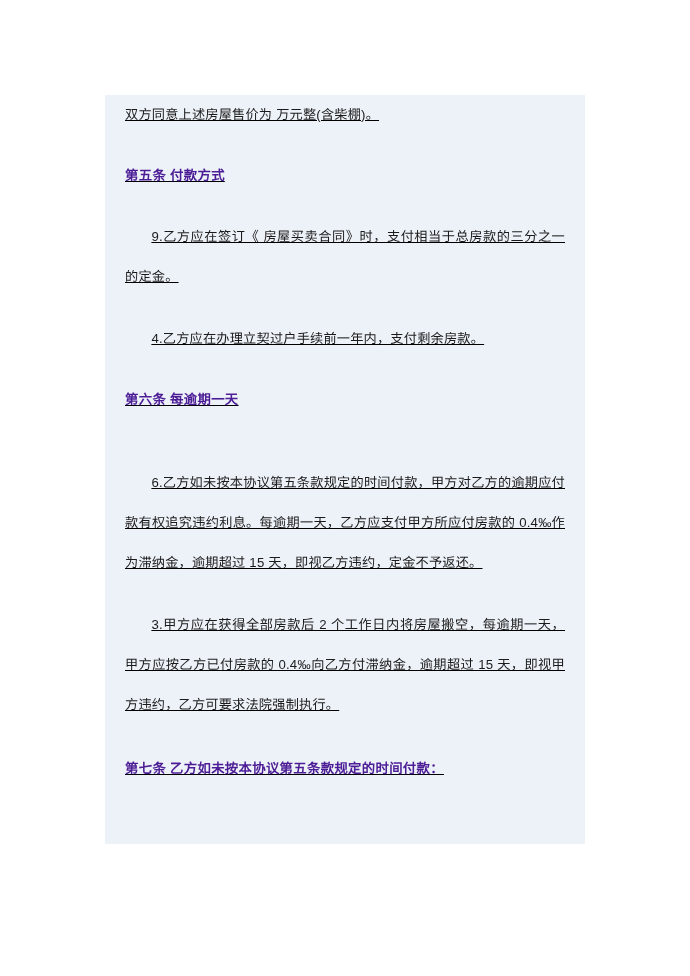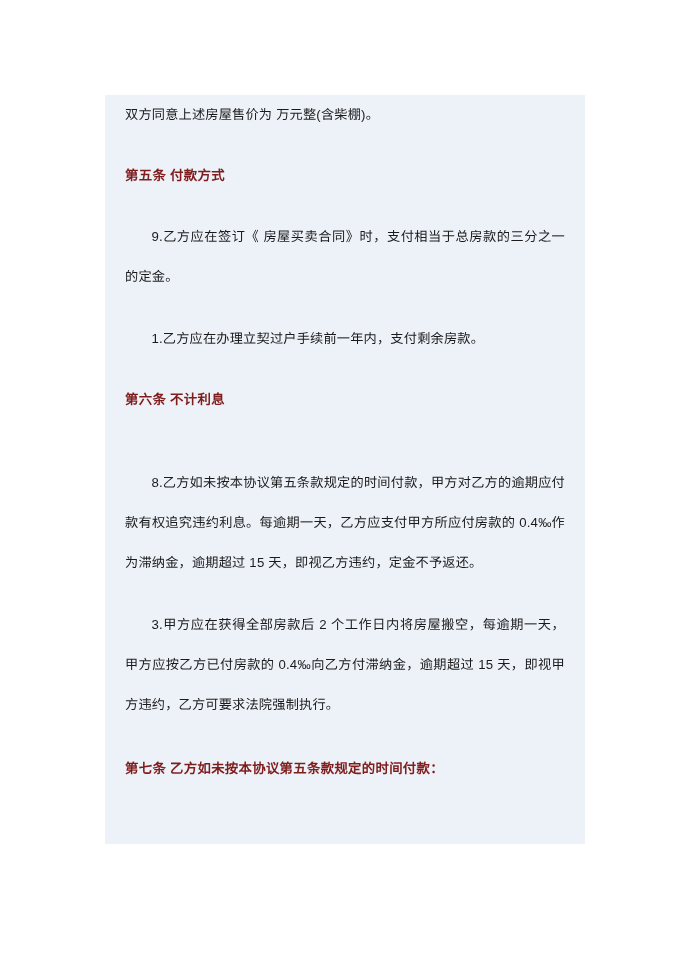--- a/index.html
+++ b/index.html
@@ -35,20 +35,21 @@
     background: #edf2f9;
     box-sizing: border-box;
     padding: 0;
   }
 
   .doc-body {
     position: absolute;
     left: 125px;
     top: 95px;
     width: 440px;
+    text-decoration: underline;
   }
 
   p.para {
     margin: 0;
     color: #1b1b1b;
     font-size: 13.2px;
     line-height: 40px;
     text-align: justify;
     text-justify: inter-ideograph;
     letter-spacing: 0.2px;
@@ -59,21 +60,21 @@
     text-indent: 0;
     margin-bottom: 21px;
   }
 
   p.para.item {
     text-indent: 2em;
   }
 
   h3.heading {
     margin: 0;
-    color: #7f1d1d;
+    color: #4c1d95;
     font-size: 13.4px;
     line-height: 40px;
     font-weight: bold;
     text-indent: 0;
     letter-spacing: 0.3px;
   }
 
   .gap-sm { height: 21px; }
   .gap-md { height: 22px; }
   .gap-lg { height: 24px; }
@@ -90,32 +91,32 @@
     <p class="para intro">双方同意上述房屋售价为 万元整(含柴棚)。</p>
 
     <h3 class="heading">第五条   付款方式</h3>
 
     <div class="gap-sm"></div>
 
     <p class="para item">9.乙方应在签订《 房屋买卖合同》时，支付相当于总房款的三分之一的定金。</p>
 
     <div class="gap-md"></div>
 
-    <p class="para item">1.乙方应在办理立契过户手续前一年内，支付剩余房款。</p>
+    <p class="para item">4.乙方应在办理立契过户手续前一年内，支付剩余房款。</p>
 
     <div class="gap-sm"></div>
 
-    <h3 class="heading">第六条   不计利息</h3>
+    <h3 class="heading">第六条   每逾期一天</h3>
 
     <div class="gap-sm"></div>
 
 
     <div class="gap-md"></div>
 
-    <p class="para item">8.乙方如未按本协议第五条款规定的时间付款，甲方对乙方的逾期应付款有权追究违约利息。每逾期一天，乙方应支付甲方所应付房款的 0.4‰作为滞纳金，逾期超过 15 天，即视乙方违约，定金不予返还。</p>
+    <p class="para item">6.乙方如未按本协议第五条款规定的时间付款，甲方对乙方的逾期应付款有权追究违约利息。每逾期一天，乙方应支付甲方所应付房款的 0.4‰作为滞纳金，逾期超过 15 天，即视乙方违约，定金不予返还。</p>
 
     <div class="gap-md"></div>
 
     <p class="para item">3.甲方应在获得全部房款后 2 个工作日内将房屋搬空，每逾期一天，甲方应按乙方已付房款的 0.4‰向乙方付滞纳金，逾期超过 15 天，即视甲方违约，乙方可要求法院强制执行。</p>
 
     <div class="gap-lg"></div>
 
     <h3 class="heading">第七条   乙方如未按本协议第五条款规定的时间付款：</h3>
 
   </div>

